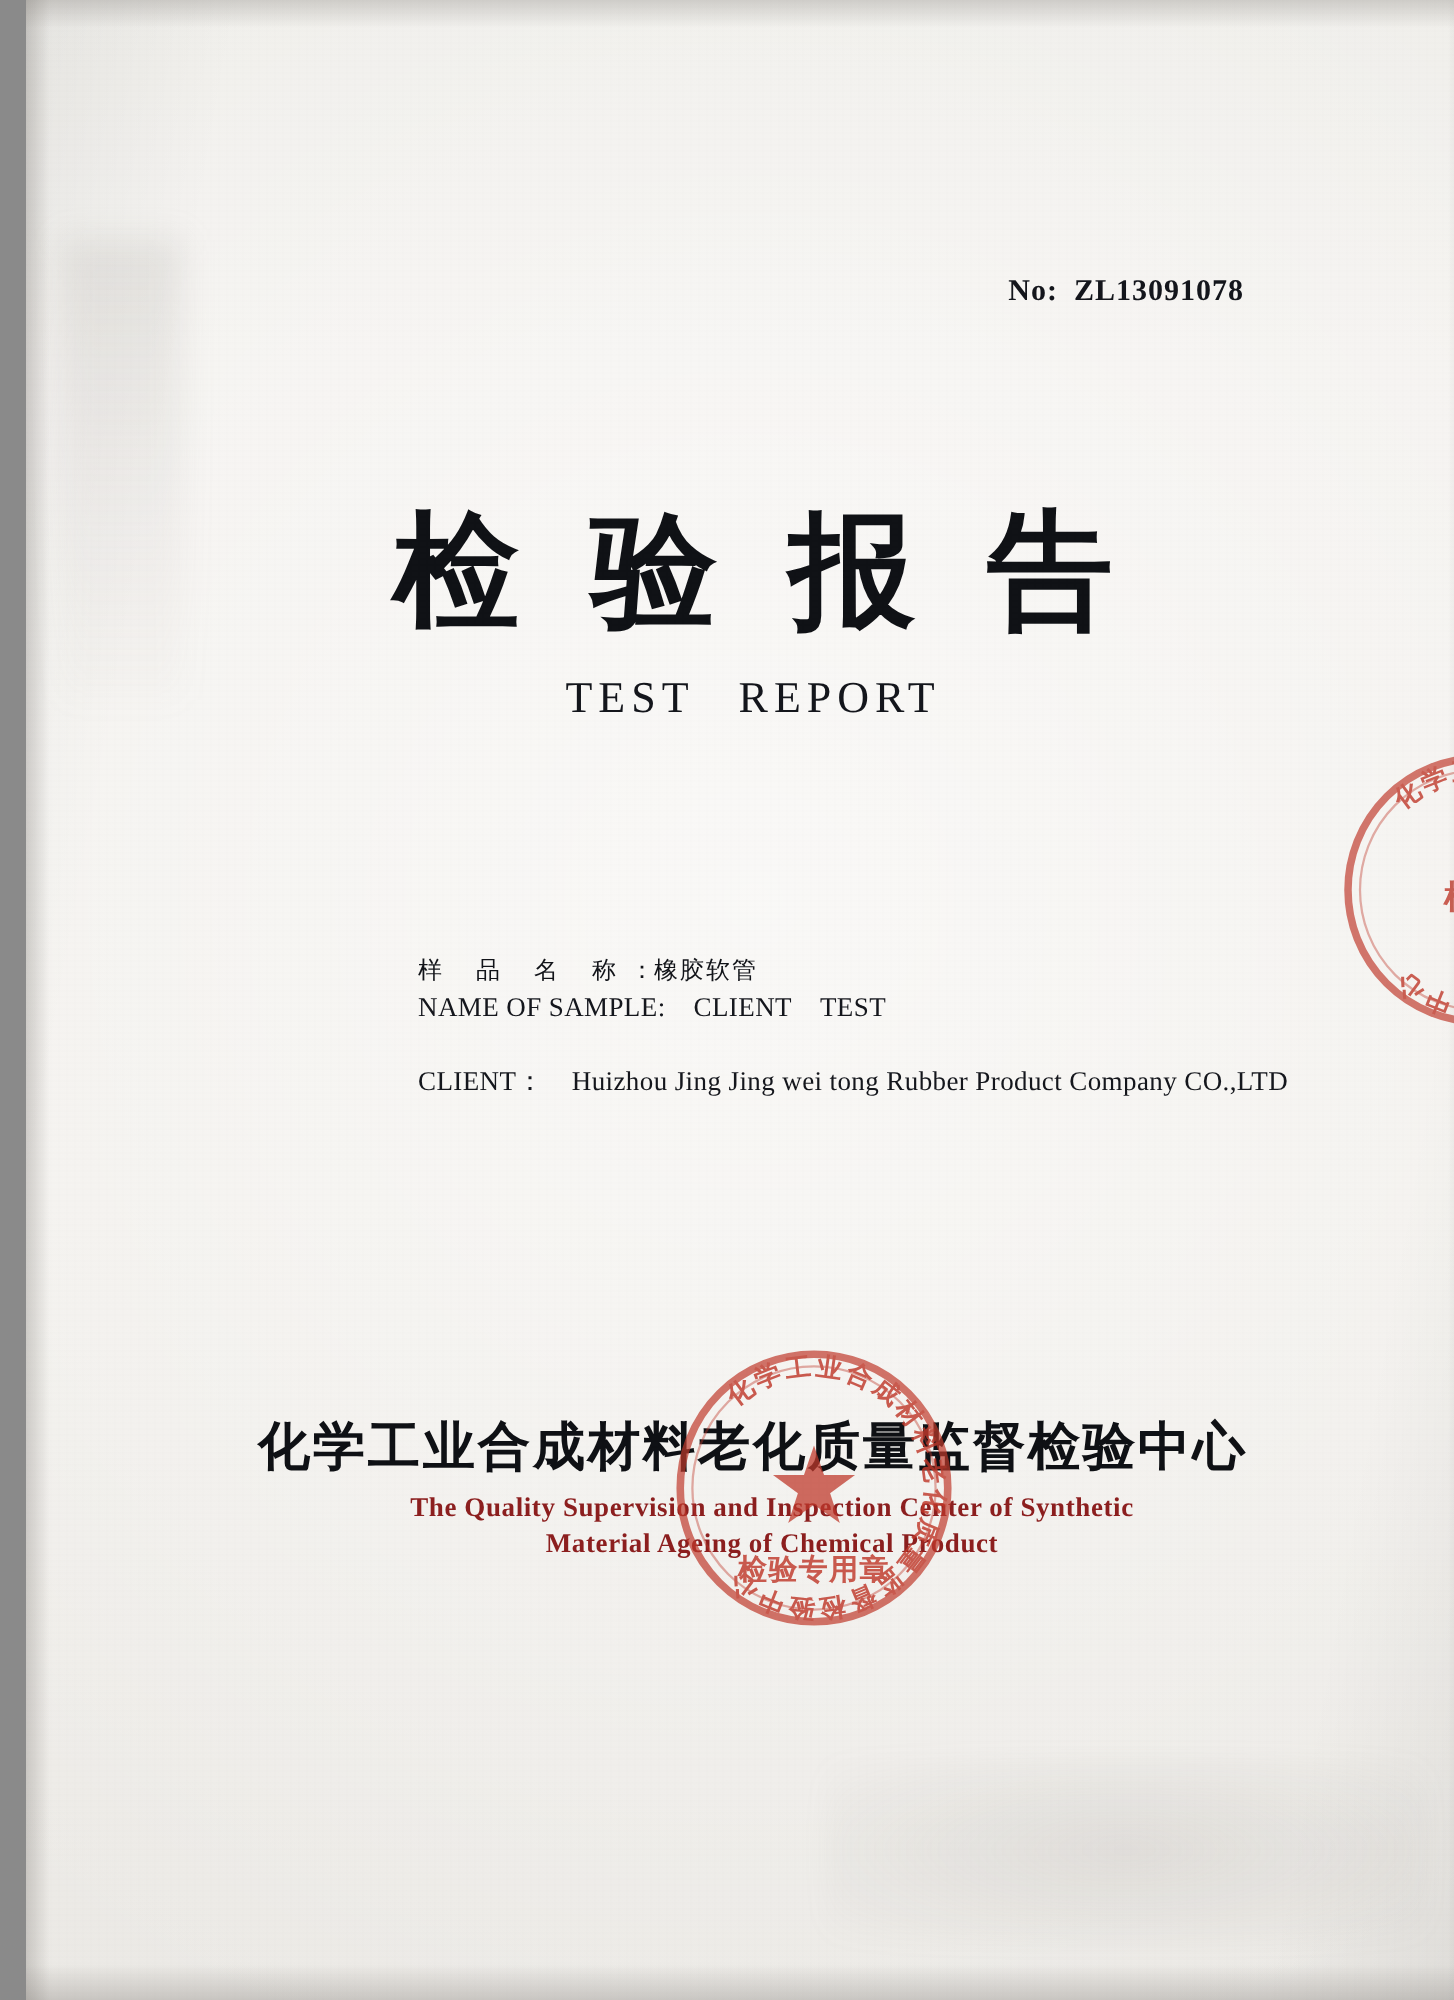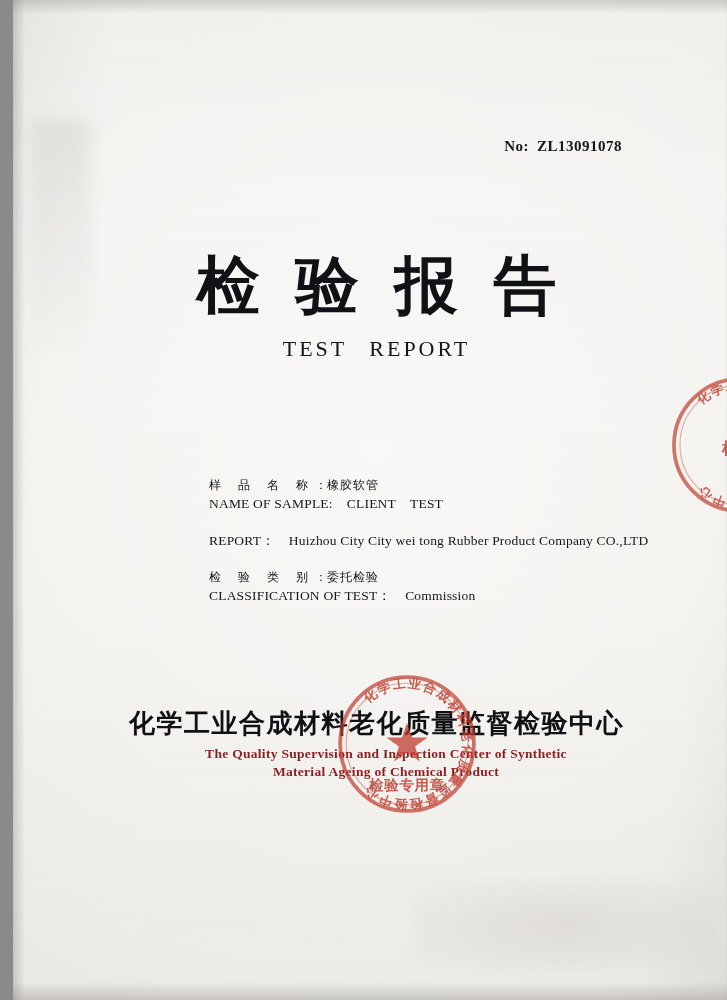--- a/index.html
+++ b/index.html
@@ -199,32 +199,24 @@
       <div class="field-cn">
         <span class="lbl">样 品 名 称</span><span class="sep">：</span><span class="val">橡胶软管</span>
       </div>
       <div class="field-en">
         <span>NAME OF SAMPLE:</span><span class="gap"></span><span>CLIENT</span><span class="gap"></span><span>TEST</span>
       </div>
     </div>
 
     <div class="field">
       <div class="field-en">
-        <span>REPORT：</span><span class="gap"></span><span>Huizhou City City wei tong Rubber Product Company CO.,LTD</span>
+        <span>CLIENT：</span><span class="gap"></span><span>Huizhou Jing Jing wei tong Rubber Product Company CO.,LTD</span>
       </div>
     </div>
 
-    <div class="field">
-      <div class="field-cn">
-        <span class="lbl">检 验 类 别</span><span class="sep">：</span><span class="val">委托检验</span>
-      </div>
-      <div class="field-en">
-        <span>CLASSIFICATION OF TEST：</span><span class="gap"></span><span>Commission</span>
-      </div>
-    </div>
 
   </div>
 
   <div class="footer">
     <div class="footer-cn">化学工业合成材料老化质量监督检验中心</div>
     <div class="footer-en1">The Quality Supervision and Inspection Center of Synthetic</div>
     <div class="footer-en2">Material Ageing of Chemical Product</div>
   </div>
 
   <div class="stamp stamp-center">

